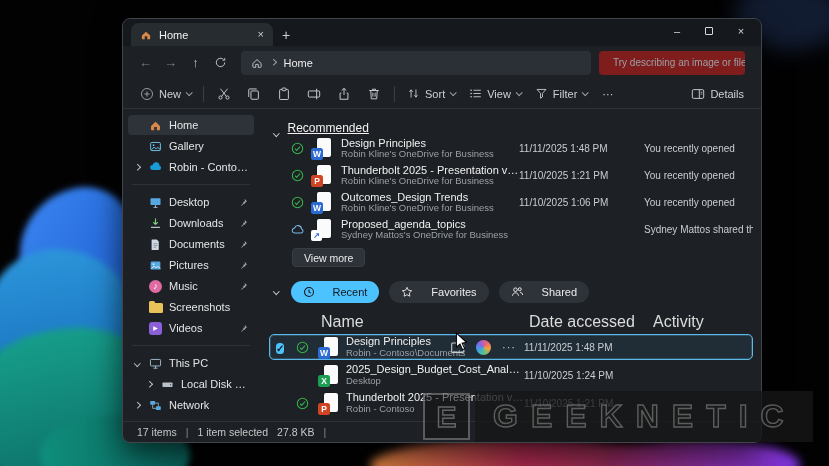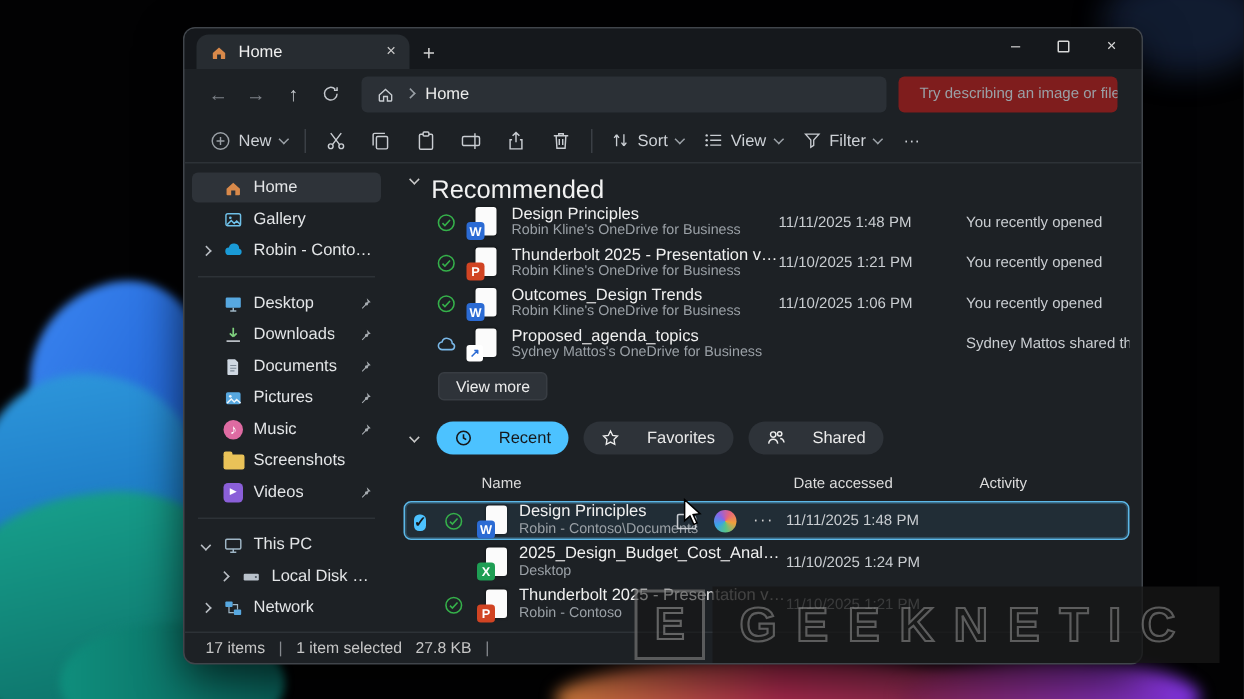--- a/index.html
+++ b/index.html
@@ -68,38 +68,38 @@
   .sdivider { height:1px; background:#2d3237; margin:7px 6px; }
 
   
   .mus { width:13px; height:13px; border-radius:50%; background:#de6ba2; color:#fff; font-size:9px; line-height:13px; text-align:center; }
   .vid { width:13px; height:13px; border-radius:3px; background:#8a5fd8; color:#fff; font-size:6px; line-height:13px; text-align:center; }
   .sfolder { position:relative; width:14px; height:10px; background:#e9c258; border-radius:1.5px; margin-top:2px; }
   .sfolder::before { content:""; position:absolute; top:-2.5px; left:0; width:6px; height:3px; background:#e9c258; border-radius:1.5px 1.5px 0 0; }
 
   
   .main { flex:1; padding:8px 8px 0 10px; position:relative; min-width:0; }
-  .sec-head { display:flex; align-items:flex-start; gap:9px; font-size:17px; color:#f2f2f2; height:18px; padding-left:5px; }
+  .sec-head { display:flex; align-items:flex-end; gap:9px; font-size:12px; color:#f2f2f2; height:18px; padding-left:5px;text-decoration:underline; }
   .sec-head .chev-d { color:#c9c9c9; }
 
   .rec-row { display:grid; grid-template-columns:20px 30px 178px 125px 1fr; align-items:center; height:27px; padding-left:22px; border-radius:4px; }
   .titles { display:flex; flex-direction:column; justify-content:center; line-height:1.15; min-width:0; }
   .t { font-size:11px; color:#f0f0f0; white-space:nowrap; overflow:hidden; text-overflow:ellipsis; }
   .s { font-size:9.5px; color:#9aa0a6; white-space:nowrap; overflow:hidden; text-overflow:ellipsis; }
   .date { font-size:10px; color:#c9cdd1; }
   .act { font-size:10px; color:#c9cdd1; white-space:nowrap; overflow:hidden; }
 
   .viewmore { margin:5px 0 0 23px; background:#2e3339; border:1px solid #383d43; border-radius:4px; height:19px; padding:0 11px; font-size:10.5px; color:#ececec; display:inline-flex; align-items:center; }
 
   .pillrow { display:flex; align-items:center; gap:10px; margin-top:13px; padding-left:5px; height:23px; }
   .pillrow .chev-d { color:#c9c9c9; margin-right:2px; }
   .pill { height:22px; border-radius:11px; background:#2e3339; color:#ececec; display:flex; align-items:center; gap:18px; padding:0 12px; font-size:11px; }
   .pill.active { background:#4cc2ff; color:#16181b; }
 
-  .tbl-head { display:grid; grid-template-columns:46px 208px 124px 1fr; font-size:10px; color:#dcdcdc; margin-top:9px; height:20px; align-items:center; padding-left:6px; }
+  .tbl-head { display:grid; grid-template-columns:46px 208px 124px 1fr; font-size:16px; color:#dcdcdc; margin-top:9px; height:20px; align-items:center; padding-left:6px; }
 
   .recent-row { position:relative; display:grid; grid-template-columns:20px 22px 28px 178px 124px 1fr; align-items:center; height:26px; padding-left:6px; margin-top:2px; border:1px solid transparent; border-radius:5px; }
   .recent-row.sel { border-color:#5cb8e8; background:rgba(92,196,255,.08); box-shadow:0 0 0 1px rgba(92,184,232,.25) inset; }
   .checkbox { width:14px; height:14px; border-radius:3.5px; background:#4cc2ff; color:#16181b; font-size:10px; line-height:14px; text-align:center; font-weight:bold; }
   .rowctl { position:absolute; left:180px; top:0; height:100%; display:flex; align-items:center; gap:11px; }
   .copilot { width:15px; height:15px; border-radius:50%; background:conic-gradient(from 30deg,#e8637c,#f0a13c,#58c487,#3aa3e8,#8a63e8,#e8637c); }
   .more-dots { color:#d0d0d0; font-size:11px; letter-spacing:1px; }
 
   
   .fi { position:relative; width:22px; height:21px; }
@@ -247,20 +247,28 @@
         <span class="caret"></span>
     </div>
     <div class="tbtn">
       <svg class="ic" width="13" height="13" viewBox="0 0 16 16">
           <path d="M2.5 3h11L9.2 7.8v4.4l-2.4 1.6V7.8z" fill="none" stroke="#c9cdd2" stroke-width="1.1"></path>
         </svg>
       <span>Filter</span>
         <span class="caret"></span>
     </div>
     <div class="tbtn icon-only">···</div>
+    <div class="tbtn details-btn">
+      <svg class="ic" width="14" height="14" viewBox="0 0 16 16">
+          <rect x="1.5" y="3" width="13" height="10" rx="1.5" fill="none" stroke="#c9cdd2" stroke-width="1.1"></rect>
+          <path d="M9.5 3v10" stroke="#c9cdd2" stroke-width="1.1"></path>
+          <path d="M11 6h2M11 8h2" stroke="#c9cdd2" stroke-width="0.9"></path>
+        </svg>
+      <span>Details</span>
+    </div>
   </div>
 
   <div class="content">
 
     <div class="sidebar">
       <div class="side-item sel">
         <span class="exp"></span>
         <span class="sicon">
             <svg class="ic" width="13" height="13" viewBox="0 0 16 16">
               <path d="M2.5 8.5L8 3.5l5.5 5V13a.8.8 0 0 1-.8.8H9.7V9.8H6.3v4H3.3a.8.8 0 0 1-.8-.8z" fill="#d8894a"></path>

